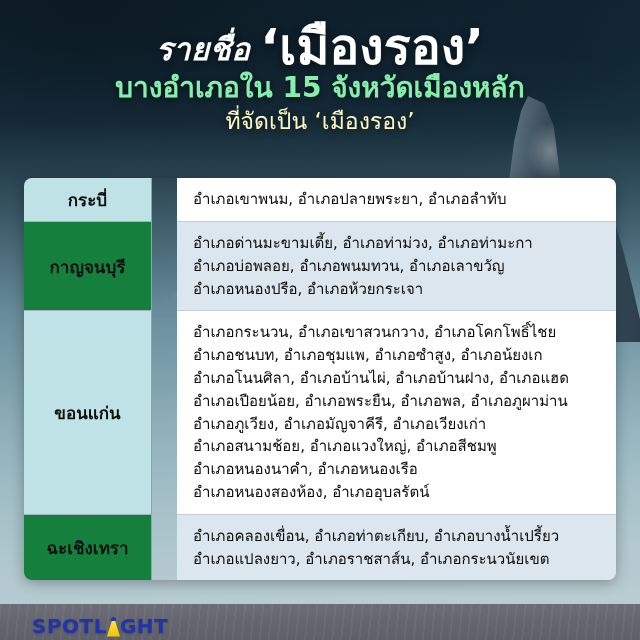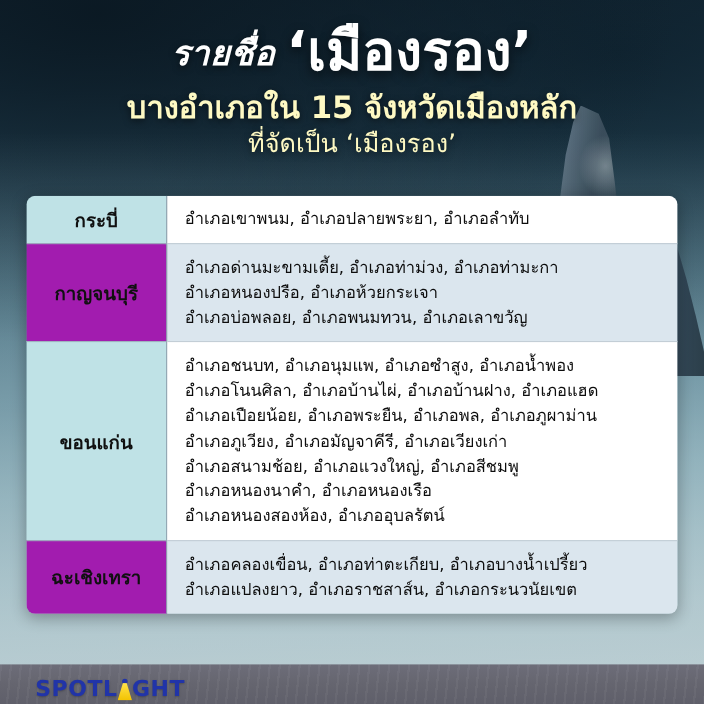--- a/index.html
+++ b/index.html
@@ -100,63 +100,63 @@
     padding-bottom:7px;
     text-align:center;
   }
   .title-big {
     font-size:50px; font-weight:700; color:#ffffff;
     letter-spacing:0px;
     text-shadow:0 3px 10px rgba(0,0,0,.58);
   }
 
   .subtitle-1 {
-    margin-top:10px;
-    font-size:28px; font-weight:700; color:#fef9c3;
+    margin-top:0;
+    font-size:28px; font-weight:700; color:#86efac;
     text-shadow:0 2px 7px rgba(0,0,0,.55);
     line-height:1.15;
   }
   .subtitle-2 {
     margin-top:4px;
     font-size:23px; font-weight:400; color:#fef9c3;
     text-shadow:0 2px 7px rgba(0,0,0,.5);
     line-height:1.2;
   }
 
   
   .table-wrap {
     position:absolute; left:24px; top:178px;
     width:592px;
     z-index:6;
     border-radius:8px;
     overflow:hidden;
     box-shadow:0 3px 14px rgba(0,0,0,.30);
   }
   .row { display:flex; align-items:stretch; min-height:40px; }
-  .row.alt .cell-label { background:#a21caf; }
+  .row.alt .cell-label { background:#15803d; }
   .row.alt .cell-body  { background:#dbe6ee; }
   .row .cell-label     { background:#bfe2e6; }
   .row .cell-body      { background:#ffffff; }
 
   .row + .row .cell-label { border-top:1px solid #9fb2bf; }
   .row + .row .cell-body  { border-top:1px solid #c3ced6; }
 
   .cell-label {
     flex:0 0 128px;
     display:flex; align-items:center; justify-content:center;
     font-size:17px; font-weight:700; color:#101010;
     padding:8px 6px;
     border-right:1px solid #8fa3b0;
     text-align:center;
   }
   .cell-body {
     flex:1 1 auto;
     display:flex; flex-direction:column; justify-content:center;
     padding:10px 12px 10px 16px;
-    font-size:15px; color:#0d0d0d; line-height:1.52;
+    font-size:15px; color:#0d0d0d; line-height:1.52;margin-left:25px;
   }
   .cell-body .line { white-space:nowrap; }
 
   
   .logo {
     position:absolute; left:32px; top:614px; z-index:8;
     display:flex; align-items:center;
     font-size:20px; font-weight:700; letter-spacing:.5px;
     color:#2134a8;
     text-shadow:0 1px 2px rgba(0,0,0,.25);
@@ -205,29 +205,30 @@
       <div class="cell-label">กระบี่</div>
       <div class="cell-body">
         <span class="line">อำเภอเขาพนม, อำเภอปลายพระยา, อำเภอลำทับ</span>
       </div>
     </div>
 
     <div class="row alt">
       <div class="cell-label">กาญจนบุรี</div>
       <div class="cell-body">
         <span class="line">อำเภอด่านมะขามเตี้ย, อำเภอท่าม่วง, อำเภอท่ามะกา</span>
+        <span class="line">อำเภอบ่อพลอย, อำเภอพนมทวน, อำเภอเลาขวัญ</span>
         <span class="line">อำเภอหนองปรือ, อำเภอห้วยกระเจา</span>
-        <span class="line">อำเภอบ่อพลอย, อำเภอพนมทวน, อำเภอเลาขวัญ</span>
       </div>
     </div>
 
     <div class="row">
       <div class="cell-label">ขอนแก่น</div>
       <div class="cell-body">
-        <span class="line">อำเภอชนบท, อำเภอนุมแพ, อำเภอซำสูง, อำเภอน้ำพอง</span>
+        <span class="line">อำเภอกระนวน, อำเภอเขาสวนกวาง, อำเภอโคกโพธิ์ไชย</span>
+        <span class="line">อำเภอชนบท, อำเภอชุมแพ, อำเภอซำสูง, อำเภอน้ยงเก</span>
         <span class="line">อำเภอโนนศิลา, อำเภอบ้านไผ่, อำเภอบ้านฝาง, อำเภอแฮด</span>
         <span class="line">อำเภอเปือยน้อย, อำเภอพระยืน, อำเภอพล, อำเภอภูผาม่าน</span>
         <span class="line">อำเภอภูเวียง, อำเภอมัญจาคีรี, อำเภอเวียงเก่า</span>
         <span class="line">อำเภอสนามช้อย, อำเภอแวงใหญ่, อำเภอสีชมพู</span>
         <span class="line">อำเภอหนองนาคำ, อำเภอหนองเรือ</span>
         <span class="line">อำเภอหนองสองห้อง, อำเภออุบลรัตน์</span>
       </div>
     </div>
 
     <div class="row alt">

